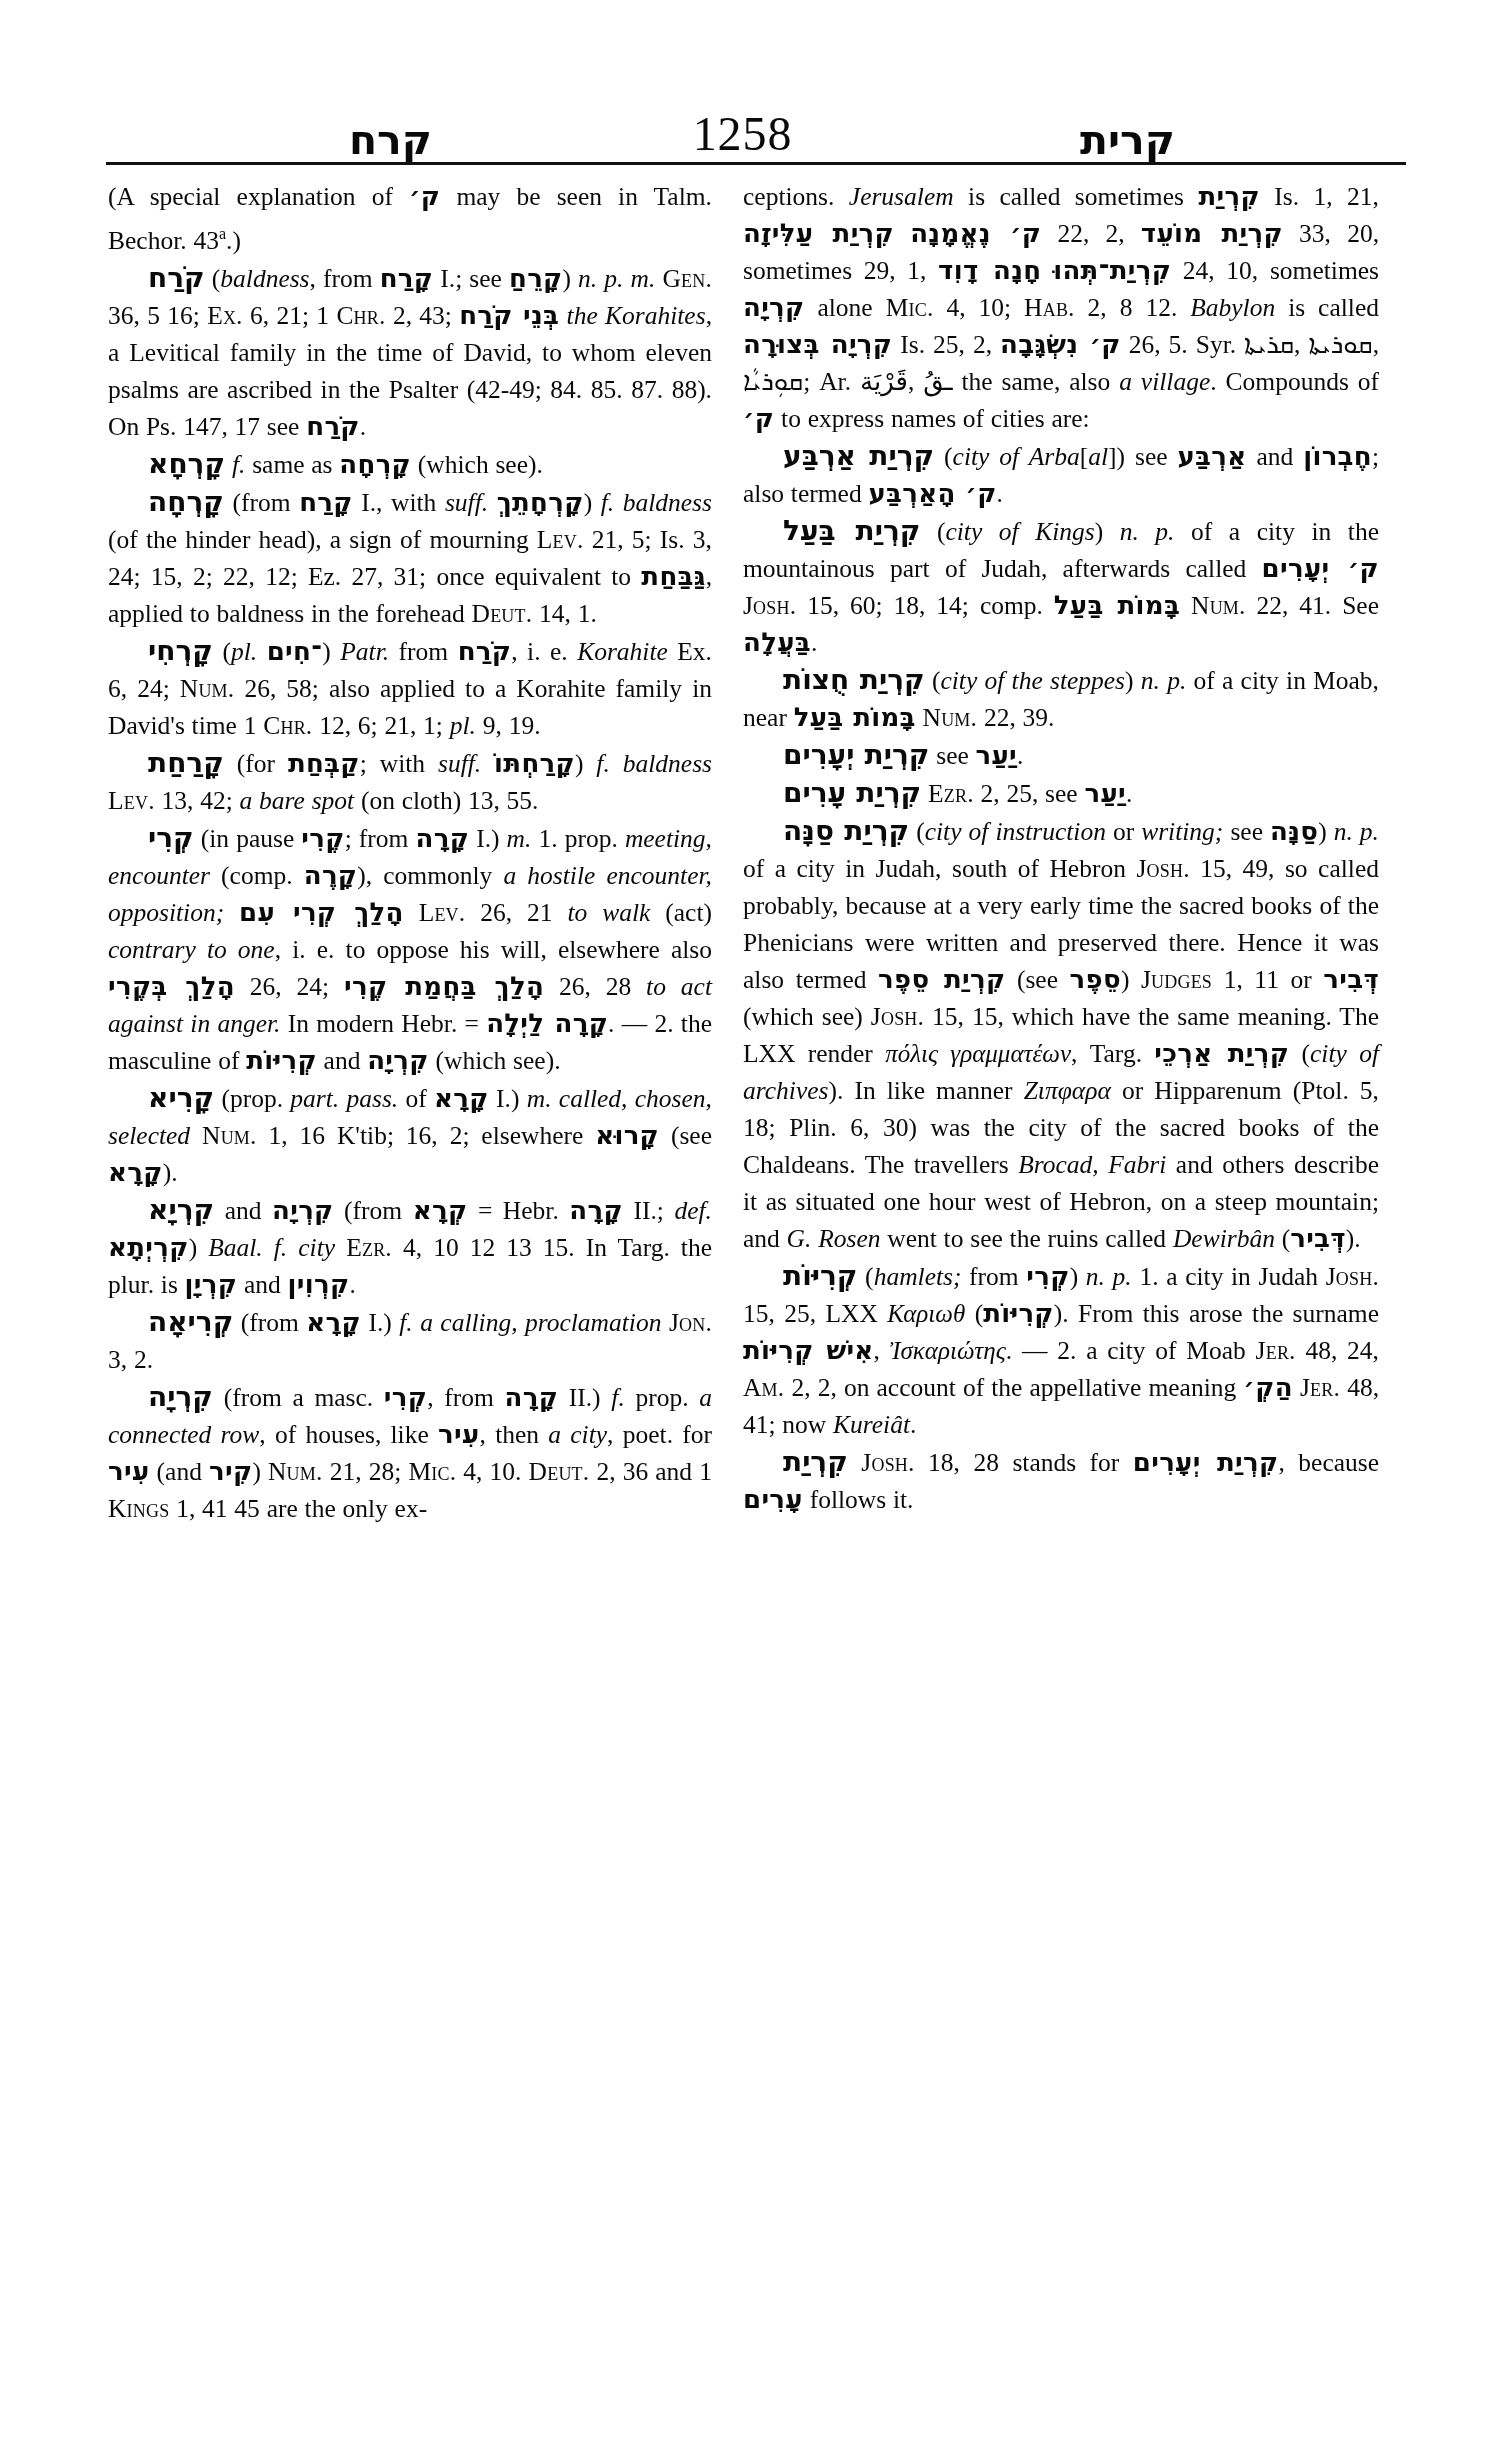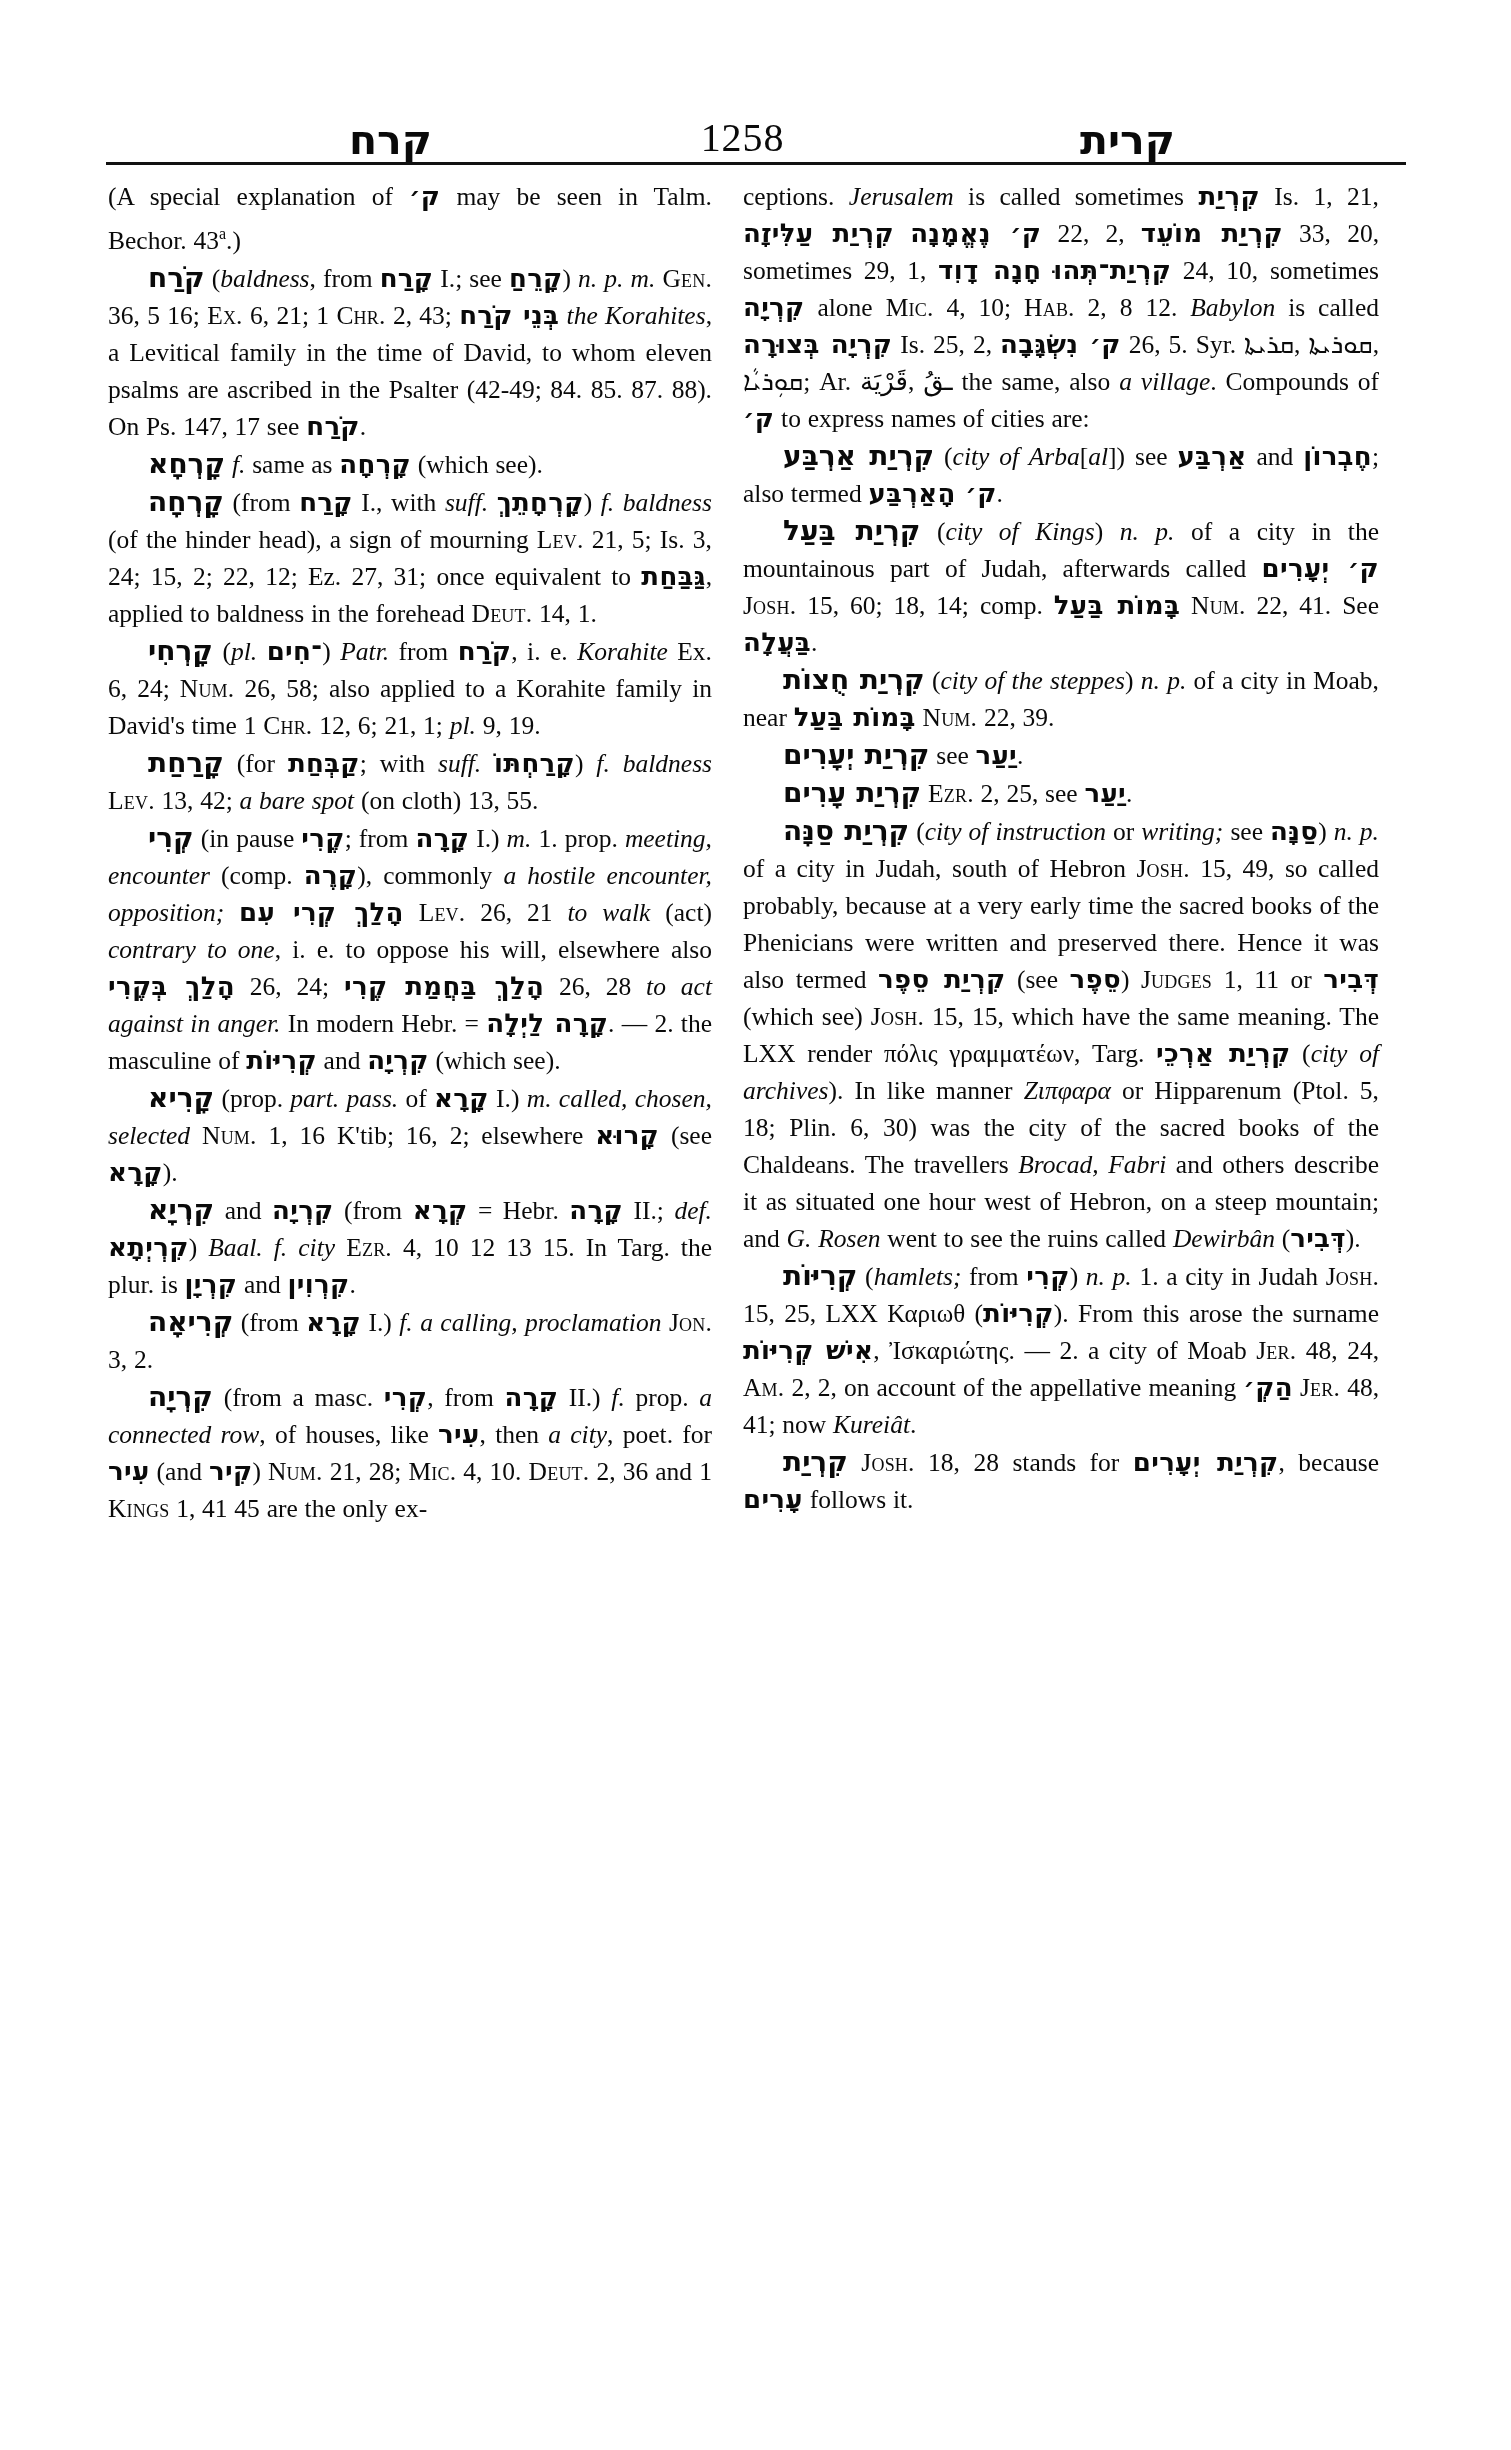--- a/index.html
+++ b/index.html
@@ -39,21 +39,21 @@
     line-height: 1;
     font-weight: 700;
     direction: rtl;
     font-family: "DejaVu Sans", sans-serif;
   }
   .runhead-left { text-align: right; padding-right: 108px; }
   .runhead-right { text-align: left; padding-left: 135px; }
   .runhead-page {
     flex: 1 1 auto;
     text-align: center;
-    font-size: 40px;
+    font-size: 48px;
     line-height: 1;
     font-weight: 400;
     letter-spacing: 0.9px;
     padding-bottom: 2.7px;
   }
 
   .rule {
     position: absolute;
     top: 162px;
     left: 106px;
@@ -108,20 +108,21 @@
     unicode-bidi: isolate;
   }
   .ar, .syr {
     font-family: "DejaVu Sans", sans-serif;
     font-size: 26px;
     direction: rtl;
     unicode-bidi: isolate;
   }
   .gr {
     font-family: "Liberation Serif", serif;
+    font-style: italic;
     font-size: 25px;
   }
   i, .it { font-style: italic; }
   .sc {
     font-variant: small-caps;
     font-size: 25.5px;
     letter-spacing: 0.2px;
   }
   .sup { font-size: 16px; vertical-align: super; }
   .num { font-family: "Liberation Serif", serif; }

